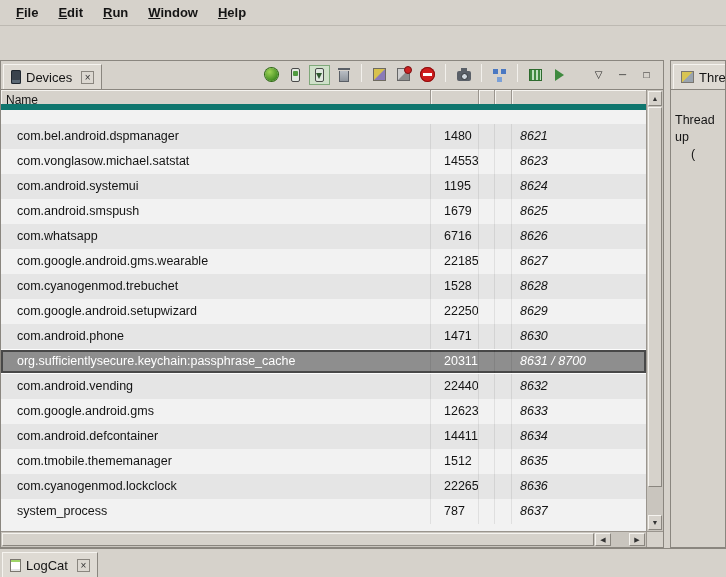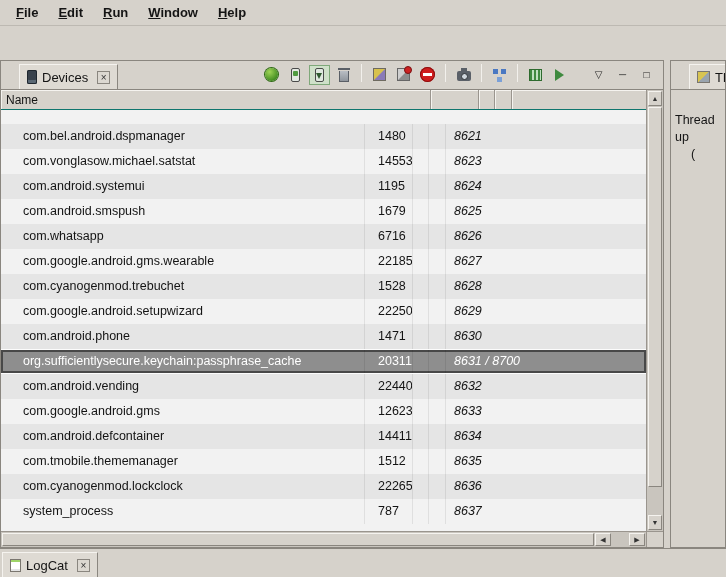--- a/index.html
+++ b/index.html
@@ -12,21 +12,21 @@
   .menu-item::first-letter{text-decoration:underline;}
 
   
   .workbench{position:absolute;top:60px;left:0;right:0;bottom:29px;display:flex;}
   .panel{border:1px solid #8a867f;background:var(--window-bg,#d6d2cb);display:flex;flex-direction:column;overflow:hidden;}
   .devices{width:664px;flex:none;}
   .sash{width:6px;flex:none;}
   .threads{flex:1;}
 
   
-  .tabbar{height:28px;flex:none;display:flex;align-items:flex-end;background:var(--window-bg,#d6d2cb);position:relative;padding-left:16px;}
+  .tabbar{height:28px;flex:none;display:flex;align-items:flex-end;background:var(--window-bg,#d6d2cb);position:relative;}
   .vtab{height:25px;display:flex;align-items:center;gap:5px;padding:0 7px;margin-left:2px;
         background:#dedad3;border:1px solid #8a867f;border-bottom:none;
         border-top-color:#f5f3ef;border-left-color:#f5f3ef;white-space:nowrap;}
   .closebox{width:13px;height:13px;border:1px solid #8a867f;background:#dcd8d1;
             font-size:10px;line-height:11px;text-align:center;color:#333;margin-left:4px;}
 
   
   .i-device{width:10px;height:14px;background:#39424c;border-radius:2px;
             box-shadow:inset 0 0 0 1px #1f262e, inset 0 -4px 0 #59releases;}
   .i-device{box-shadow:inset 0 0 0 1px #1f262e, inset 0 -4px 0 #5a6874;}
@@ -57,34 +57,34 @@
   .i-camera{width:14px;height:10px;background:#5a6068;border-radius:2px;position:relative;margin-top:3px;}
   .i-camera::before{content:"";position:absolute;top:-3px;left:4px;width:6px;height:3px;background:#5a6068;}
   .i-camera::after{content:"";position:absolute;left:4px;top:2px;width:5px;height:5px;border-radius:50%;background:#cfd6dd;border:1px solid #2e3338;}
   .i-hierarchy{width:5px;height:5px;background:#4a78c2;box-shadow:8px 0 0 #4a78c2,4px 8px 0 #7aa0d8;margin:-6px 8px 0 0;}
   .i-systrace{width:13px;height:12px;border:1px solid #2e6a2e;background:repeating-linear-gradient(90deg,#3f8a3f 0 2px,#bfe0bf 2px 4px);}
   .i-gltrace{width:0;height:0;border-left:9px solid #3f8a3f;border-top:6px solid transparent;border-bottom:6px solid transparent;}
   .i-glyph{font-size:10px;line-height:10px;color:#222;}
 
   
   .table{flex:1;position:relative;background:#f1f1f1;border-top:1px solid #8a867f;}
-  .thead{position:absolute;top:0;left:0;right:6px;height:20px;display:flex;background:var(--window-bg,#d6d2cb);border-bottom:1px solid #0f766e;}
+  .thead{position:absolute;top:0;left:0;right:6px;height:20px;display:flex;background:var(--window-bg,#d6d2cb);border-bottom:6px solid #0f766e;}
   .th{border-right:1px solid #9a958e;box-shadow:inset 1px 1px 0 #f5f3ef;padding:3px 5px 0 5px;font-size:12px;overflow:hidden;}
   .th.name{width:430px;}
   .th.pid{width:48px;}
   .th.c3{width:16px;}
   .th.c4{width:17px;}
   .th.port{flex:1;}
   .tbody{position:absolute;top:20px;left:0;right:17px;bottom:16px;overflow:hidden;background:#f2f2f2;}
   .row{display:flex;height:25px;line-height:25px;font-size:12.5px;}
   .row.partial{height:14px;}
   .stripe-a{background:#e5e5e5;}
   .stripe-b{background:#f2f2f2;}
   .cell{overflow:hidden;white-space:nowrap;}
-  .cell.name{width:364px;padding-left:22px;border-right:1px solid rgba(0,0,0,0.08);}
+  .cell.name{width:430px;padding-left:16px;border-right:1px solid rgba(0,0,0,0.08);}
   .cell.pid{width:48px;padding-left:13px;border-right:1px solid rgba(0,0,0,0.08);}
   .cell.c3{width:16px;border-right:1px solid rgba(0,0,0,0.08);}
   .cell.c4{width:17px;border-right:1px solid rgba(0,0,0,0.08);}
   .cell.port{flex:1;padding-left:8px;font-style:italic;}
   .row.selected{background:var(--selection-bg,#8e8e8e);color:#fff;
                 border-top:1px solid #fcfcfc;border-bottom:1px solid #fcfcfc;
                 box-shadow:inset 0 0 0 2px #484848;line-height:23px;}
 
   
   .vscroll{position:absolute;top:0;right:0;bottom:16px;width:17px;background:#c9c5be;border-left:1px solid #9a958e;}

